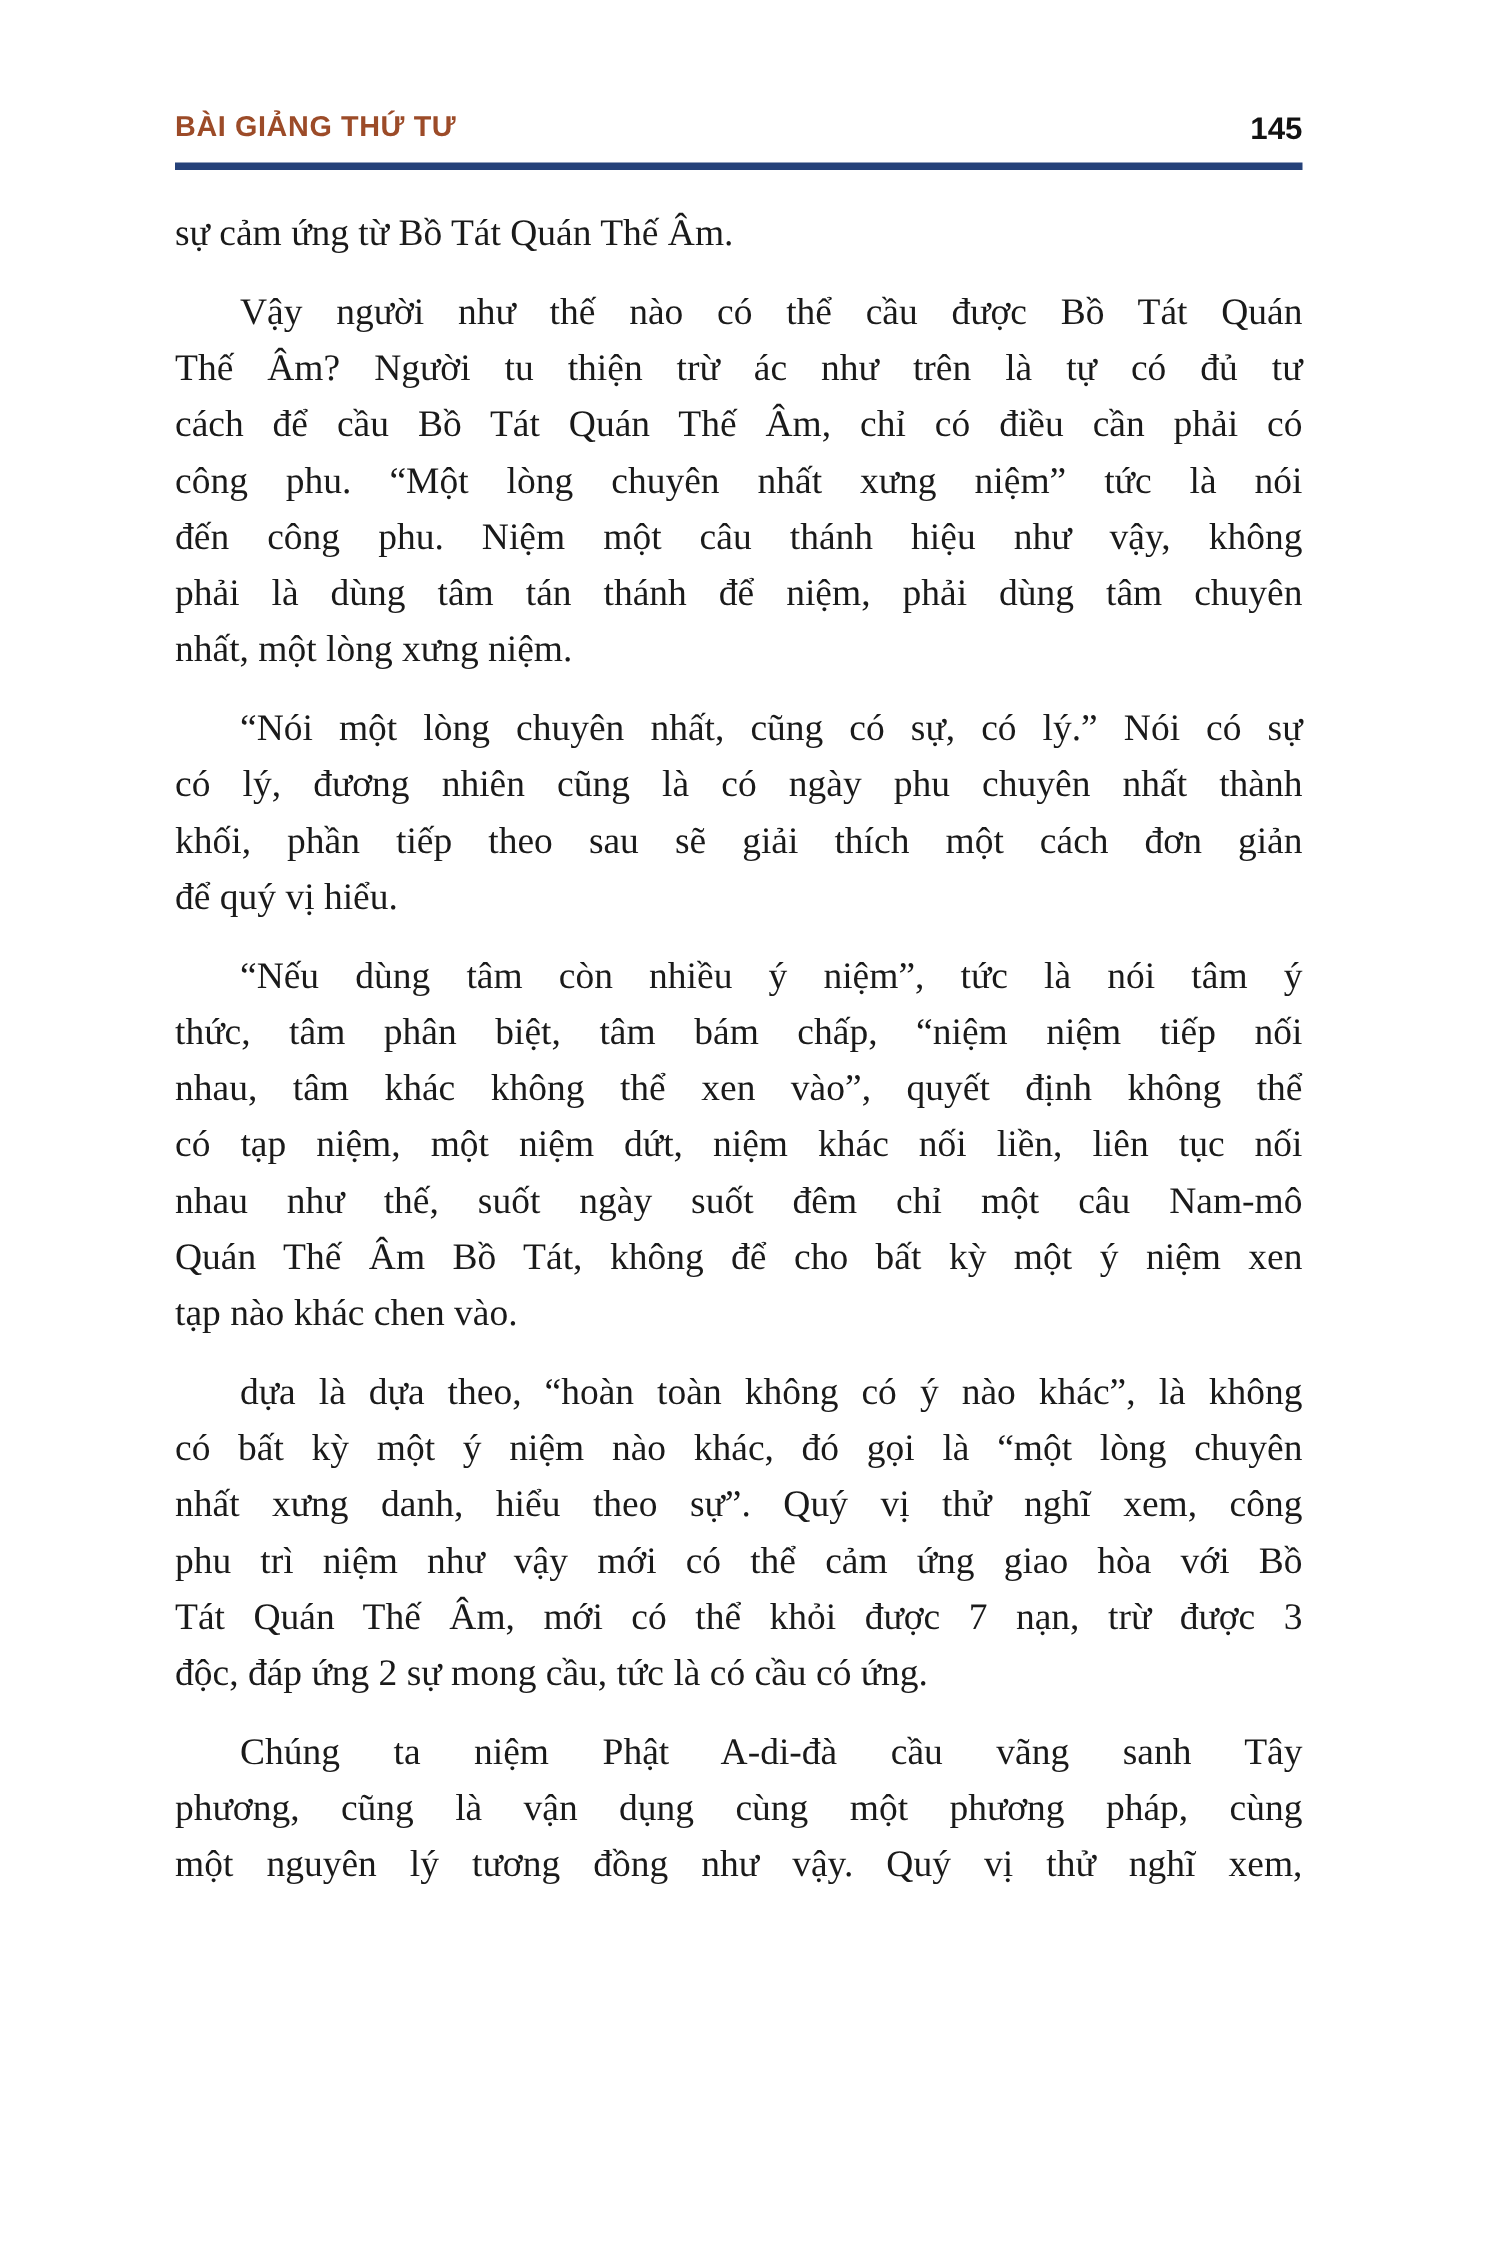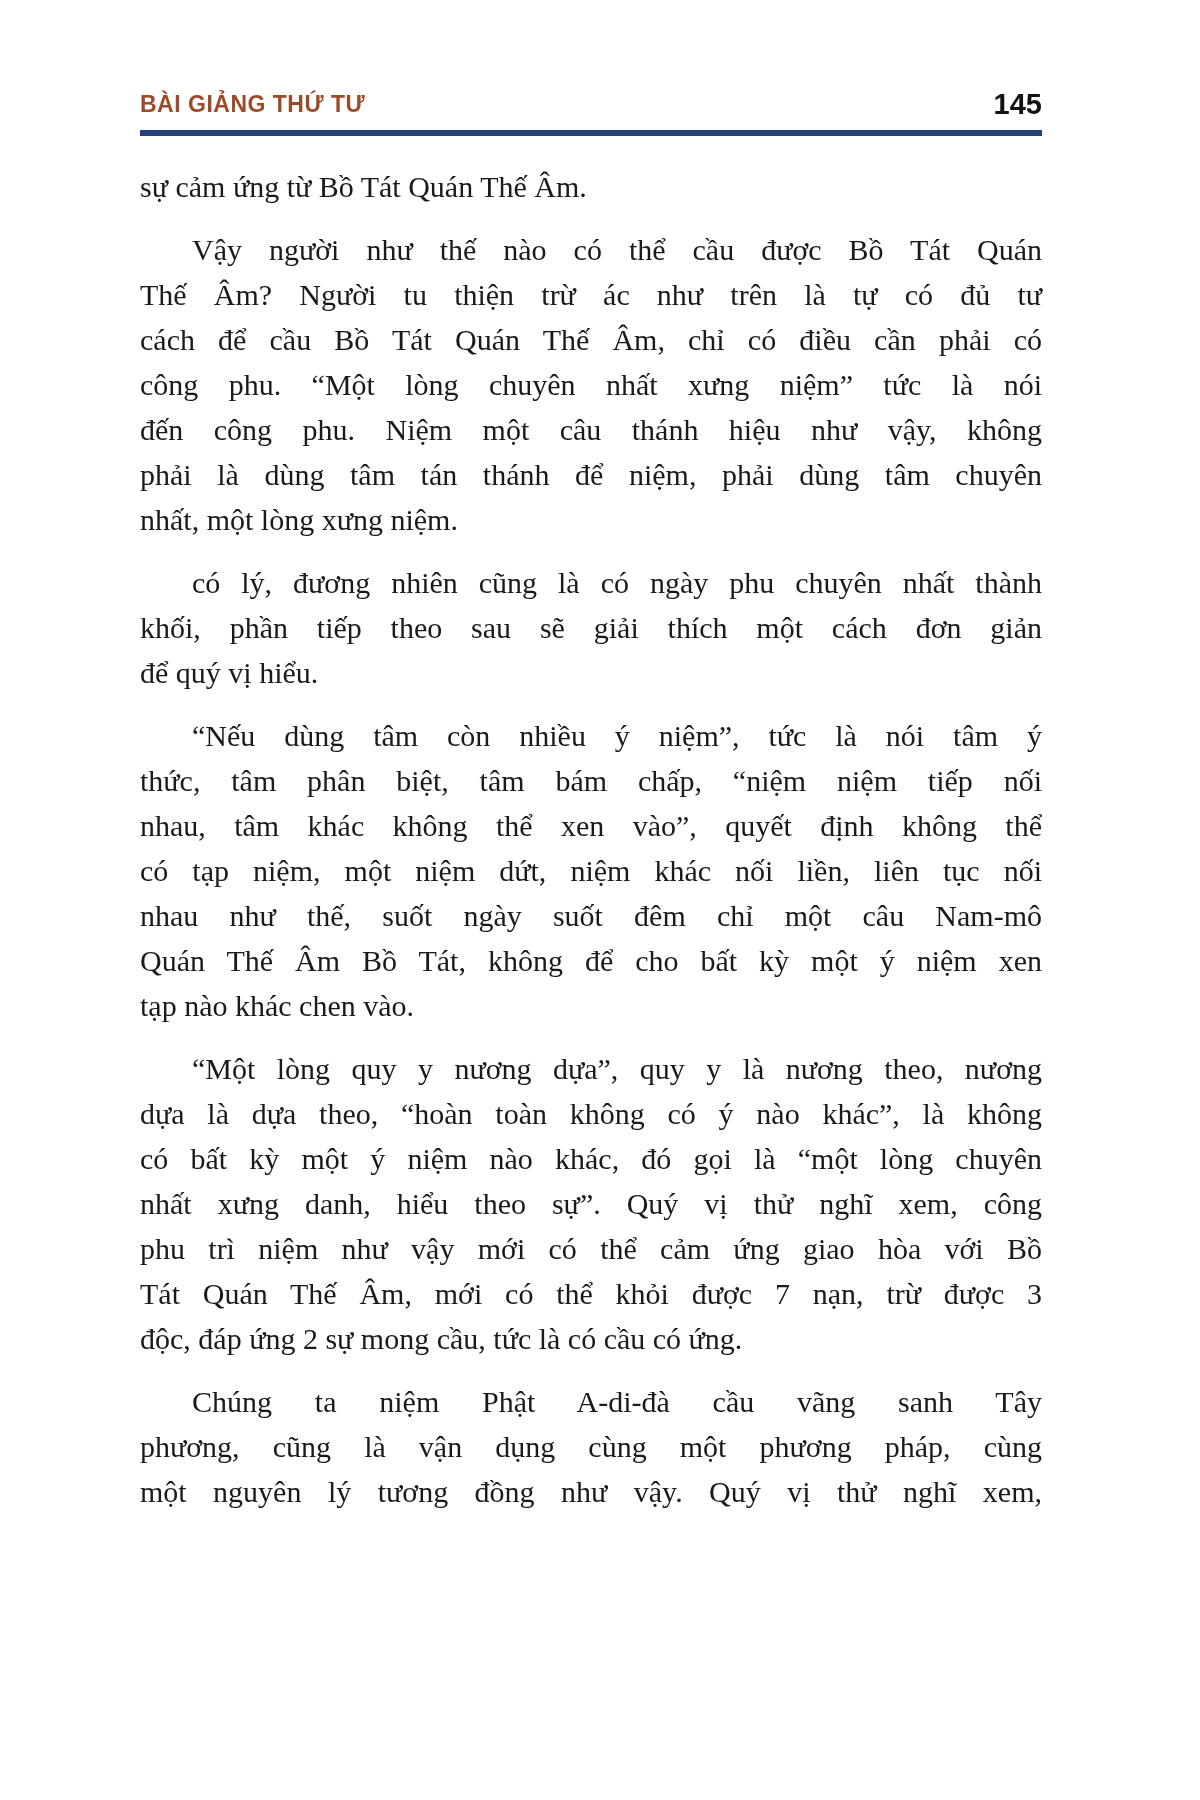--- a/index.html
+++ b/index.html
@@ -38,21 +38,21 @@
     font-weight: bold;
     font-size: 23px;
     line-height: 1;
     letter-spacing: 0.5px;
     color: var(--title-color);
     padding-bottom: 3px;
   }
   .page-number {
     font-family: "Liberation Sans", "DejaVu Sans", sans-serif;
     font-weight: bold;
-    font-size: 29px;
+    font-size: 25px;
     line-height: 1;
     color: var(--pagenum-color);
   }
   .header-rule {
     position: absolute;
     left: 140px;
     right: 158px;
     top: 130px;
     height: 6px;
     background: var(--rule-color);
@@ -97,37 +97,37 @@
       <div class="line">Vậy người như thế nào có thể cầu được Bồ Tát Quán</div>
       <div class="line">Thế Âm? Người tu thiện trừ ác như trên là tự có đủ tư</div>
       <div class="line">cách để cầu Bồ Tát Quán Thế Âm, chỉ có điều cần phải có</div>
       <div class="line">công phu. “Một lòng chuyên nhất xưng niệm” tức là nói</div>
       <div class="line">đến công phu. Niệm một câu thánh hiệu như vậy, không</div>
       <div class="line">phải là dùng tâm tán thánh để niệm, phải dùng tâm chuyên</div>
       <div class="line last">nhất, một lòng xưng niệm.</div>
     </div>
 
     <div class="para indented">
+      <div class="line">“Nói một lòng chuyên nhất, cũng có sự, có lý.” Nói có sự</div>
       <div class="line">có lý, đương nhiên cũng là có ngày phu chuyên nhất thành</div>
       <div class="line">khối, phần tiếp theo sau sẽ giải thích một cách đơn giản</div>
       <div class="line last">để quý vị hiểu.</div>
     </div>
 
     <div class="para indented">
       <div class="line">“Nếu dùng tâm còn nhiều ý niệm”, tức là nói tâm ý</div>
       <div class="line">thức, tâm phân biệt, tâm bám chấp, “niệm niệm tiếp nối</div>
       <div class="line">nhau, tâm khác không thể xen vào”, quyết định không thể</div>
       <div class="line">có tạp niệm, một niệm dứt, niệm khác nối liền, liên tục nối</div>
       <div class="line">nhau như thế, suốt ngày suốt đêm chỉ một câu Nam-mô</div>
       <div class="line">Quán Thế Âm Bồ Tát, không để cho bất kỳ một ý niệm xen</div>
       <div class="line last">tạp nào khác chen vào.</div>
     </div>
 
     <div class="para indented">
-      <div class="line">“Một lòng quy y nương dựa”, quy y là nương theo, nương</div>
       <div class="line">dựa là dựa theo, “hoàn toàn không có ý nào khác”, là không</div>
       <div class="line">có bất kỳ một ý niệm nào khác, đó gọi là “một lòng chuyên</div>
       <div class="line">nhất xưng danh, hiểu theo sự”. Quý vị thử nghĩ xem, công</div>
       <div class="line">phu trì niệm như vậy mới có thể cảm ứng giao hòa với Bồ</div>
       <div class="line">Tát Quán Thế Âm, mới có thể khỏi được 7 nạn, trừ được 3</div>
       <div class="line last">độc, đáp ứng 2 sự mong cầu, tức là có cầu có ứng.</div>
     </div>
 
     <div class="para indented">
       <div class="line">Chúng ta niệm Phật A-di-đà cầu vãng sanh Tây</div>

